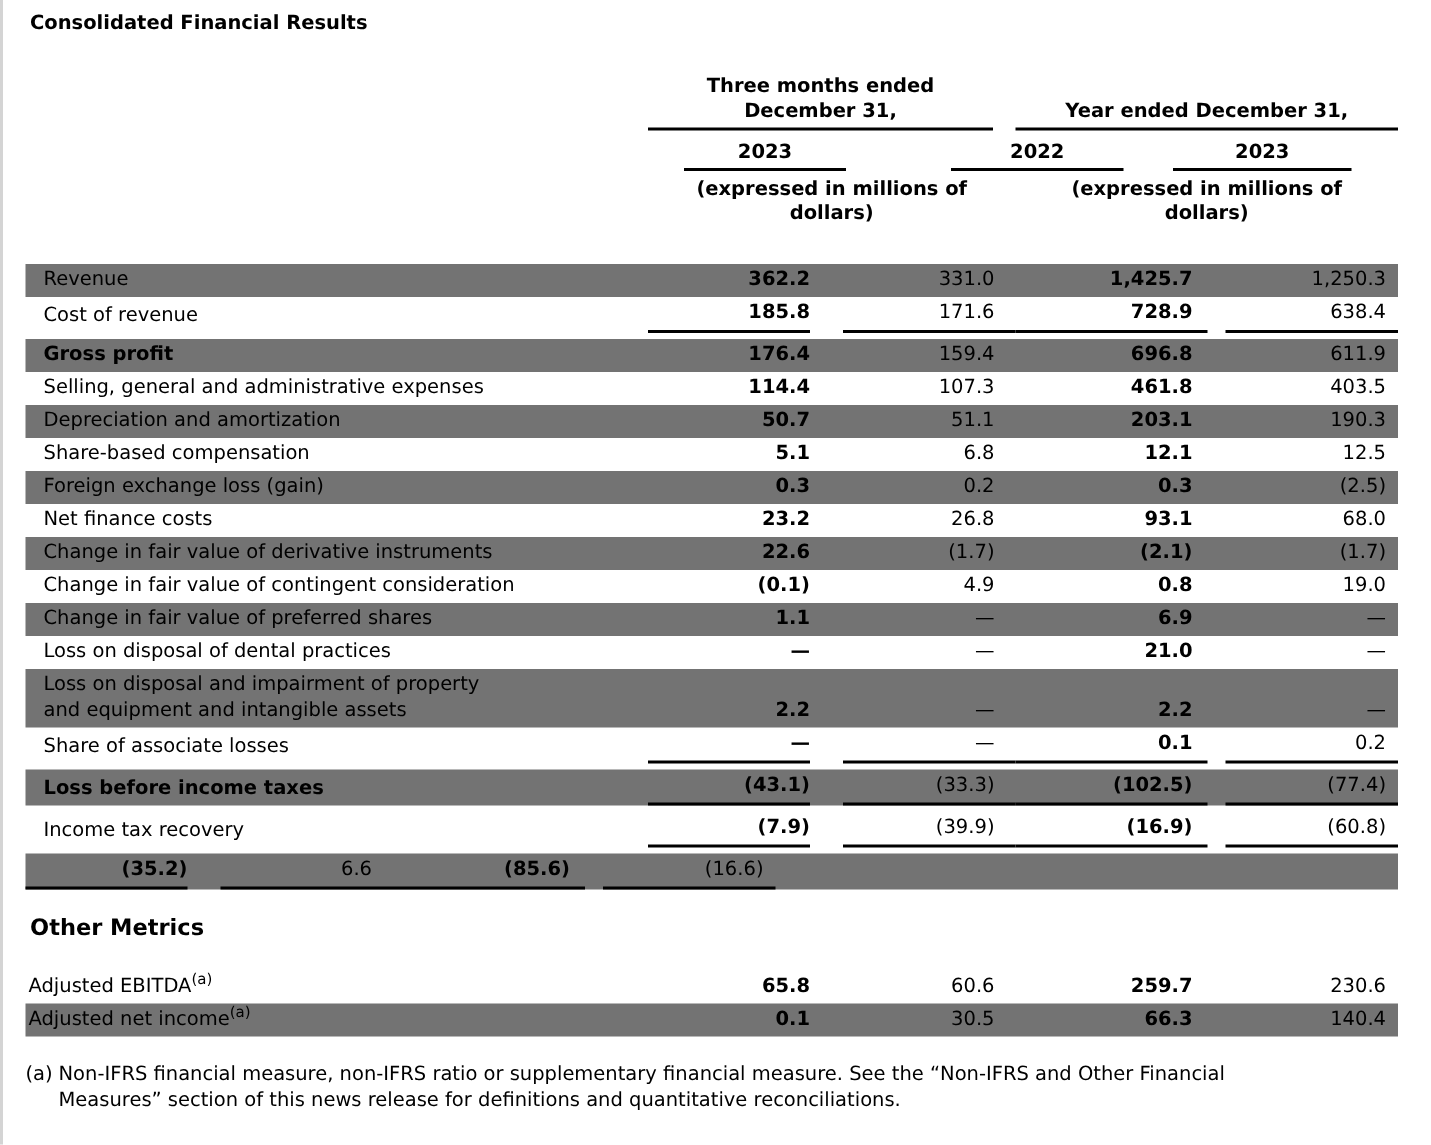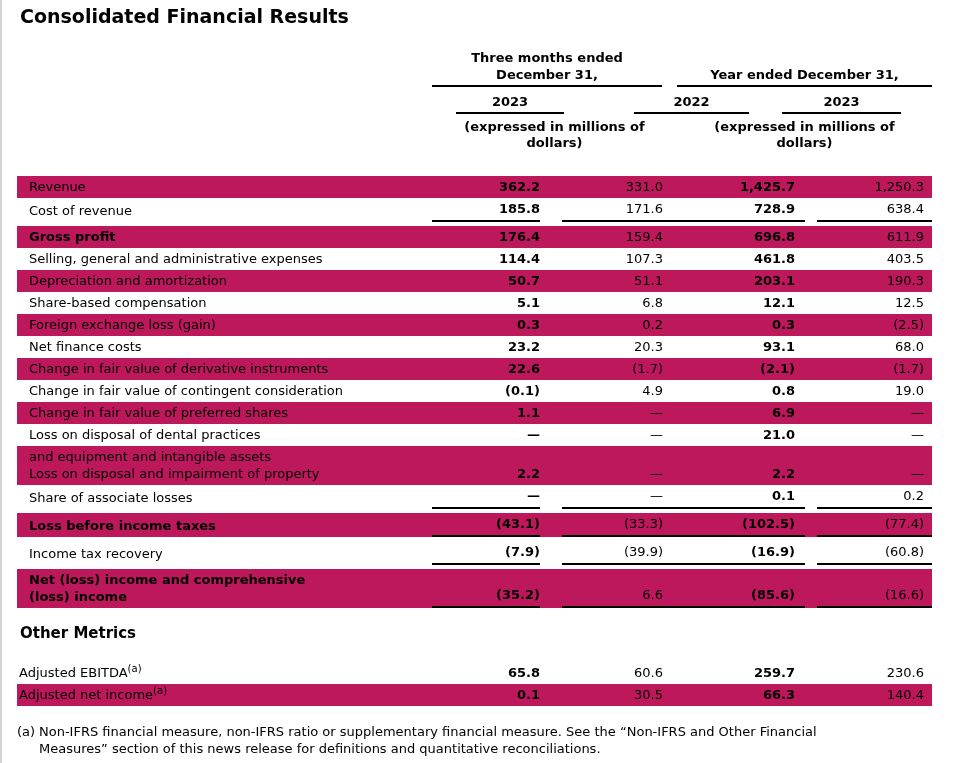--- a/index.html
+++ b/index.html
@@ -2,33 +2,33 @@
 <html><head>
 <meta charset="utf-8">
 <style>
   html,body{margin:0;padding:0;}
   body{
     width:954px;height:763px;overflow:hidden;background:#ffffff;color:#000;
     font-family:"DejaVu Sans","Liberation Sans",sans-serif;font-size:13px;
     border-left:2px solid #d4d4d4;box-sizing:border-box;
   }
   .page{padding:7px 0 0 15px;}
-  h1.title{font-size:19px;font-weight:700;margin:0 0 0 3px;line-height:18px;}
+  h1.title{font-size:13px;font-weight:700;margin:0 0 0 3px;line-height:18px;}
   .fin{width:915px;}
   .row{display:flex;align-items:flex-end;}
   .cell{box-sizing:border-box;flex:0 0 auto;}
   .lbl{width:415px;padding:2px 0 3px 12px;line-height:17px;text-align:left;}
   .c{line-height:17px;padding:2px 0 3px 0;text-align:right;}
   .c1{width:108px;font-weight:700;}
   .g1{width:22px;}
   .c2{width:115px;padding-right:14px;}
   .c3{width:128px;font-weight:700;padding-right:10px;}
   .g2{width:12px;}
   .c4{width:115px;padding-right:8px;}
-  .gray{background:#be185d;}
+  .gray{background:#737373;}
   .b .lbl{font-weight:700;}
   .u .c{border-bottom:2px solid #000;}
   .spacer{height:4px;}
   sup{font-size:10px;line-height:0;}
   
   .hdr{margin-top:24px;}
   .grp1{width:245px;}
   .grp2{width:255px;}
   .gline{width:230px;border-bottom:2px solid #000;padding-bottom:2px;font-weight:700;text-align:center;line-height:17px;}
   .gtxt{width:180px;margin:0 auto;}
@@ -160,21 +160,21 @@
           <div class="cell g1"></div>
           <div class="cell c c2">0.2</div>
           <div class="cell c c3">0.3</div>
           <div class="cell g2"></div>
           <div class="cell c c4">(2.5)</div>
         </div>
         <div class="row data">
           <div class="cell lbl">Net finance costs</div>
           <div class="cell c c1">23.2</div>
           <div class="cell g1"></div>
-          <div class="cell c c2">20.3</div>
+          <div class="cell c c2">26.8</div>
           <div class="cell c c3">93.1</div>
           <div class="cell g2"></div>
           <div class="cell c c4">68.0</div>
         </div>
         <div class="row data gray">
           <div class="cell lbl">Change in fair value of derivative instruments</div>
           <div class="cell c c1">22.6</div>
           <div class="cell g1"></div>
           <div class="cell c c2">(1.7)</div>
           <div class="cell c c3">(2.1)</div>
@@ -203,22 +203,22 @@
           <div class="cell lbl">Loss on disposal of dental practices</div>
           <div class="cell c c1">—</div>
           <div class="cell g1"></div>
           <div class="cell c c2">—</div>
           <div class="cell c c3">21.0</div>
           <div class="cell g2"></div>
           <div class="cell c c4">—</div>
         </div>
         <div class="row data gray">
           <div class="cell lbl">
+            <div>Loss on disposal and impairment of property</div>
             <div>and equipment and intangible assets</div>
-            <div>Loss on disposal and impairment of property</div>
           </div>
           <div class="cell c c1">2.2</div>
           <div class="cell g1"></div>
           <div class="cell c c2">—</div>
           <div class="cell c c3">2.2</div>
           <div class="cell g2"></div>
           <div class="cell c c4">—</div>
         </div>
         <div class="row data u">
           <div class="cell lbl">Share of associate losses</div>
@@ -244,24 +244,20 @@
           <div class="cell lbl">Income tax recovery</div>
           <div class="cell c c1">(7.9)</div>
           <div class="cell g1"></div>
           <div class="cell c c2">(39.9)</div>
           <div class="cell c c3">(16.9)</div>
           <div class="cell g2"></div>
           <div class="cell c c4">(60.8)</div>
         </div>
         <div class="spacer"></div>
         <div class="row data gray b u">
-          <div class="cell lbl">
-            <div>Net (loss) income and comprehensive</div>
-            <div>(loss) income</div>
-          </div>
           <div class="cell c c1">(35.2)</div>
           <div class="cell g1"></div>
           <div class="cell c c2">6.6</div>
           <div class="cell c c3">(85.6)</div>
           <div class="cell g2"></div>
           <div class="cell c c4">(16.6)</div>
         </div>
         <div class="spacer"></div>
       </div>
 

